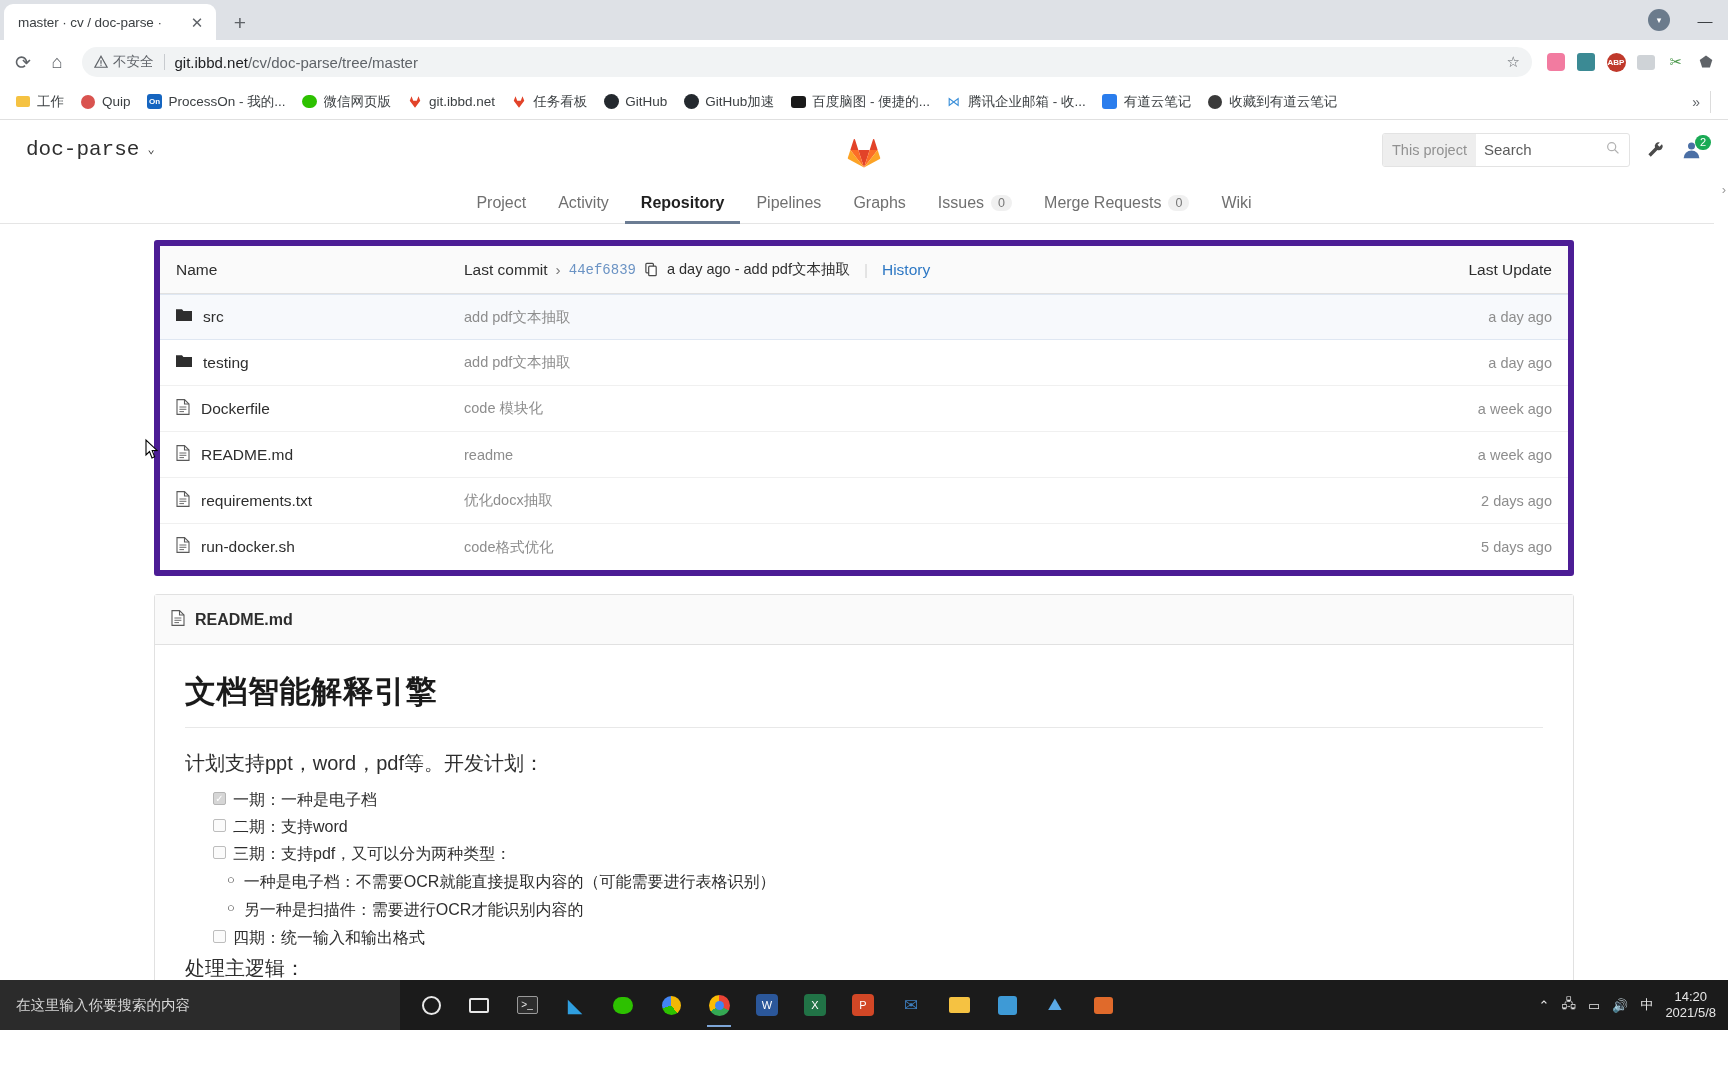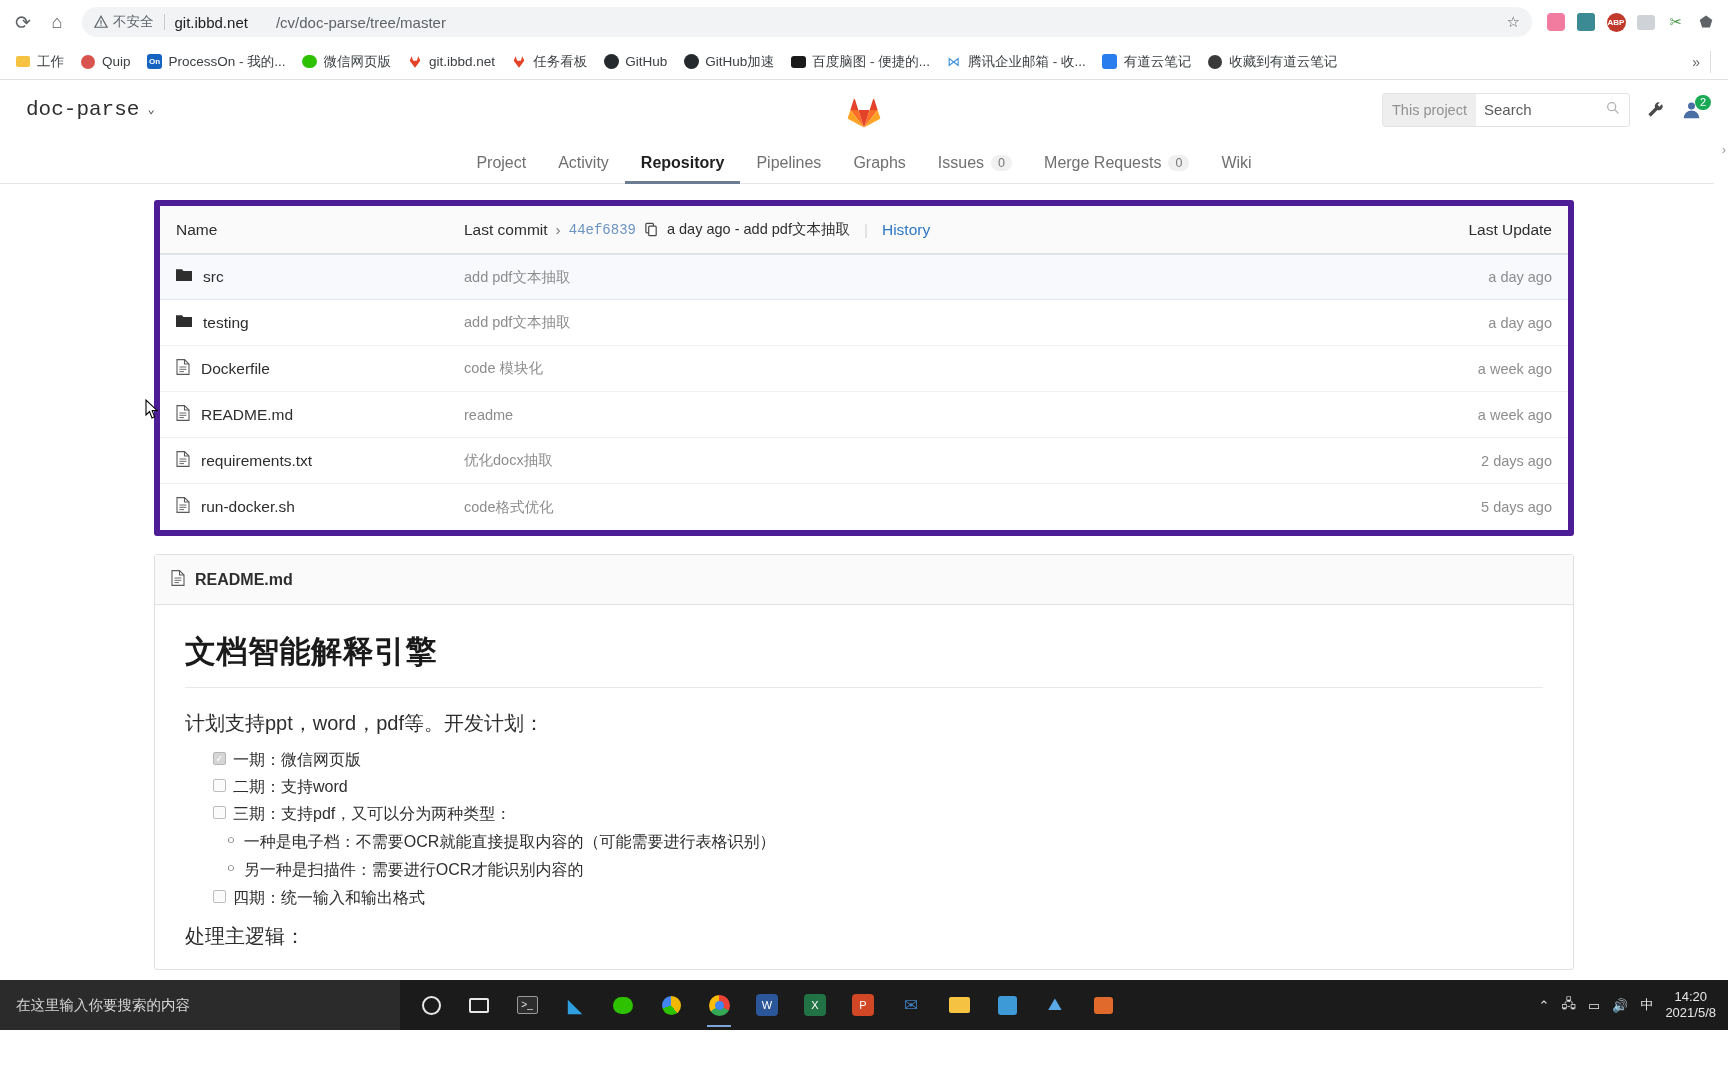--- a/index.html
+++ b/index.html
@@ -59,21 +59,21 @@
   }
   .omnibox {
     flex: 1; height: 30px; background:#f1f3f4; border-radius: 15px;
     display:flex; align-items:center; padding: 0 12px; margin: 0 6px;
     gap: 6px; min-width:0;
   }
   .notsecure { display:flex; align-items:center; gap:5px; color:#5f6368; font-size:13.5px; flex:none; }
   .omnibox .divider { width:1px; height:16px; background:#c8cbcf; margin:0 4px; flex:none; }
   .url { font-size: 15px; color:#202124; white-space:nowrap; overflow:hidden; }
   .url .host { color:#202124; }
-  .url .path { color:#5f6368;padding-left:28px; }
+  .url .path { color:#5f6368; }
   .omnibox .star { margin-left:auto; color:#5f6368; font-size:15px; flex:none; }
   .ext-icons { display:flex; align-items:center; gap:2px; flex:none; }
   .ext {
     width:28px;height:28px;display:flex;align-items:center;justify-content:center;
     font-size:12px; border-radius:4px;
   }
 
   .bookmarks {
     height: 36px; background:#fff; display:flex; align-items:center;
     padding: 0 8px; gap: 2px; border-bottom: 1px solid #e0e0e0; position:relative;
@@ -223,20 +223,33 @@
     font-size: 13px; color:#e6e6e6;
   }
   .tb-clock { text-align:center; line-height:1.25; font-size:13px; }
   .sq { width:22px;height:22px;border-radius:4px;display:flex;align-items:center;justify-content:center;font-size:11px;color:#fff; }
 </style>
 </head>
 <body>
 
 <div class="browser">
 
+  <div class="tabstrip">
+    <div class="tab">
+      <span class="tab-title">master · cv / doc-parse ·</span>
+      <span class="tab-close">✕</span>
+    </div>
+    <div class="newtab">+</div>
+    <div class="winctl">
+      <div class="wbtn">
+        <span class="circ">▾</span>
+      </div>
+      <div class="wbtn">—</div>
+    </div>
+  </div>
 
   <div class="toolbar">
     <div class="tbtn" style="font-size:19px;">⟳</div>
     <div class="tbtn" style="font-size:18px;">⌂</div>
     <div class="omnibox">
       <span class="notsecure">
         <svg width="14" height="14" viewBox="0 0 16 16">
             <path d="M8 1.5 L15 14 L1 14 Z" fill="none" stroke="#5f6368" stroke-width="1.4"></path>
             <rect x="7.3" y="6" width="1.4" height="4" fill="#5f6368"></rect>
             <rect x="7.3" y="11" width="1.4" height="1.4" fill="#5f6368"></rect>
@@ -539,21 +552,21 @@
               </svg></span>
           <span>README.md</span>
         </div>
         <div class="readme-body">
           <div class="md-h1">文档智能解释引擎</div>
           <div class="md-p">计划支持ppt，word，pdf等。开发计划：</div>
 
           <ul class="task-list">
             <li class="task-item">
               <span class="cbx checked"></span>
-              <span>一期：微信网页版</span>
+              <span>一期：一种是电子档</span>
             </li>
             <li class="task-item">
               <span class="cbx"></span>
               <span>二期：支持word</span>
             </li>
             <li class="task-item">
               <span class="cbx"></span>
               <span>三期：支持pdf，又可以分为两种类型：</span>
             </li>
           </ul>
@@ -569,21 +582,21 @@
             </li>
           </ul>
 
           <ul class="task-list">
             <li class="task-item">
               <span class="cbx"></span>
               <span>四期：统一输入和输出格式</span>
             </li>
           </ul>
 
-          <div class="md-p" style="margin-top:8px;">处理主逻辑：</div>
+          <div class="md-p" style="">处理主逻辑：</div>
         </div>
       </div>
     </div>
 
     <div class="cursor" style="left:140px; top:318px;">
       <svg width="22" height="26" viewBox="0 0 22 26">
         <path d="M6 2 L6 17 L9.5 13.5 L12 20 L14.6 18.8 L12.2 12.6 L17 12.4 Z" fill="#fff" stroke="#000" stroke-width="1.1"></path>
       </svg>
     </div>
 

